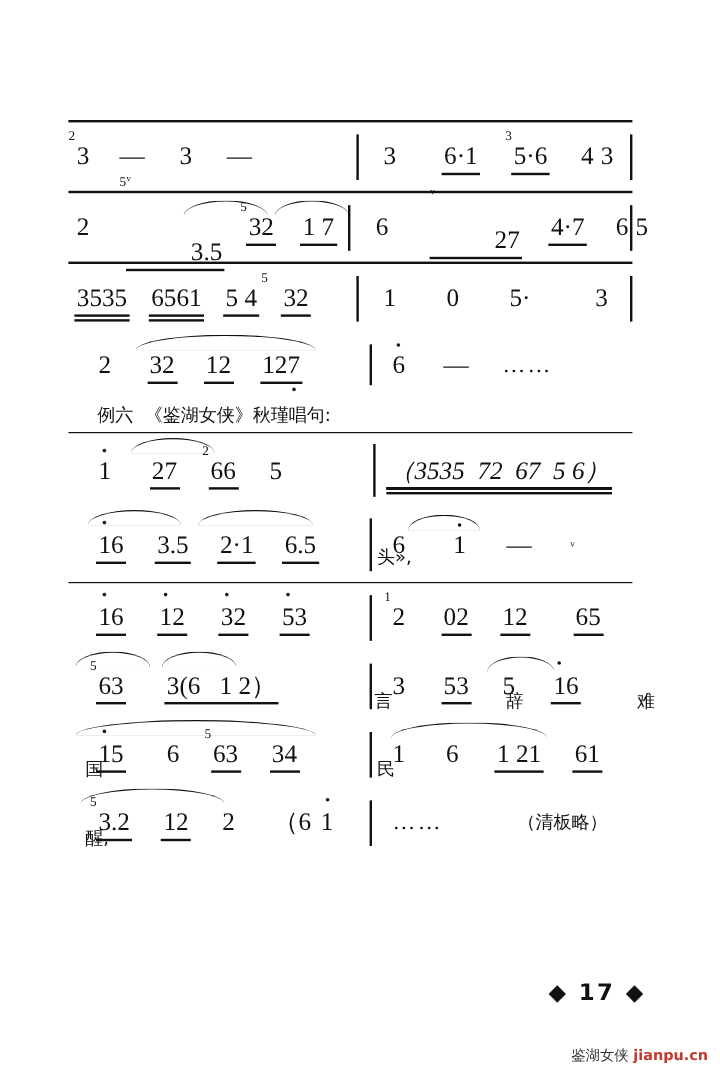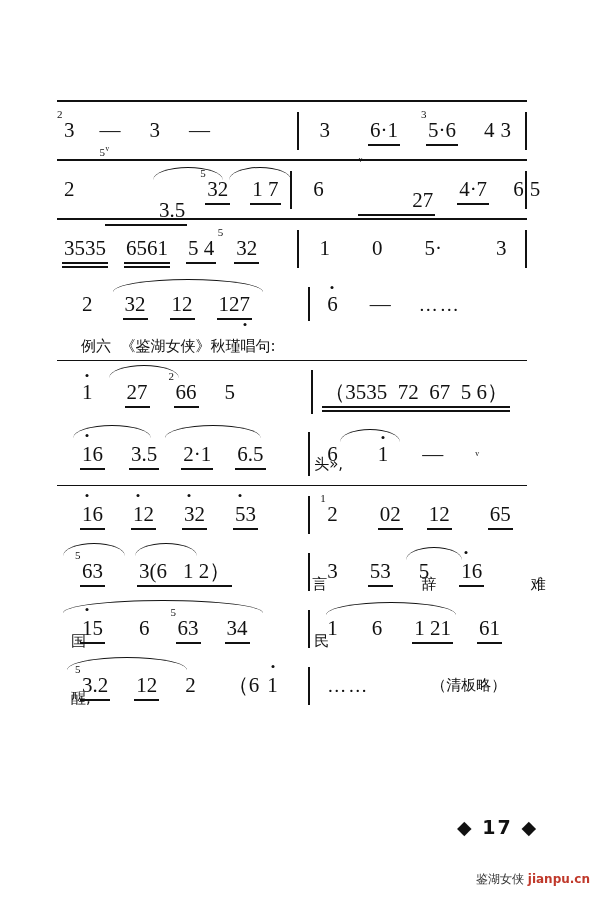--- a/index.html
+++ b/index.html
@@ -214,21 +214,21 @@
 
     <div class="system tall">
       <div class="bar" style="width:243px;padding-left:22px;position:relative;">
         <span class="n" style="position:relative;">1<span class="updot"></span></span>
         <span class="n u1" style="margin-left:28px;">27</span>
         <span class="n u1" style="margin-left:22px;"><span class="grace">2</span>66</span>
         <span class="n" style="margin-left:22px;">5</span>
         <span class="slur" style="left:52px;top:4px;width:70px;"></span>
       </div>
       <div class="vline tall"></div>
-      <div class="bar" style="width:215px;padding-left:8px;">
+      <div class="bar" style="width:215px;padding-left:8px;font-style:italic;">
         <span class="n">（<span class="u2">3535</span>&nbsp;&nbsp;<span class="u1">72</span>&nbsp;&nbsp;<span class="u1">67</span>&nbsp;&nbsp;<span class="u1">5 6</span>）</span>
       </div>
     </div>
 
     <div class="system tall">
       <div class="bar" style="width:243px;padding-left:22px;position:relative;">
         <span class="n u1" style="position:relative;"><span style="position:relative;">1<span class="updot"></span></span>6</span>
         <span class="n u1" style="margin-left:22px;">3.5</span>
         <span class="n u1" style="margin-left:20px;">2·1</span>
         <span class="n u1" style="margin-left:20px;text-align:center;">6.5</span>
@@ -251,21 +251,21 @@
     <div class="system">
       <div class="bar" style="width:243px;padding-left:22px;">
         <span class="n u1" style="position:relative;"><span style="position:relative;">1<span class="updot"></span></span>6</span>
         <span class="n u1" style="margin-left:24px;"><span style="position:relative;">1<span class="updot"></span></span>2</span>
         <span class="n u1" style="margin-left:24px;"><span style="position:relative;">3<span class="updot"></span></span>2</span>
         <span class="n u1" style="margin-left:24px;"><span style="position:relative;">5<span class="updot"></span></span>3</span>
       </div>
       <div class="vline"></div>
       <div class="bar" style="width:215px;padding-left:14px;">
         <span class="n" style="position:relative;"><span class="grace">1</span>2</span>
-        <span class="n u1" style="margin-left:36px;">02</span>
+        <span class="n u1" style="margin-left:26px;">02</span>
         <span class="n u1" style="margin-left:22px;">12</span>
         <span class="n u1" style="margin-left:34px;">65</span>
       </div>
     </div>
 
     <div class="system">
       <div class="bar" style="width:243px;padding-left:22px;position:relative;">
         <span class="n u1" style="position:relative;"><span class="grace">5</span>63</span>
         <span class="n" style="margin-left:30px;">3(6<span class="u1" style="margin-left:16px;">1 2</span>）</span>
         <span class="slur" style="left:6px;top:0px;width:62px;"></span>

